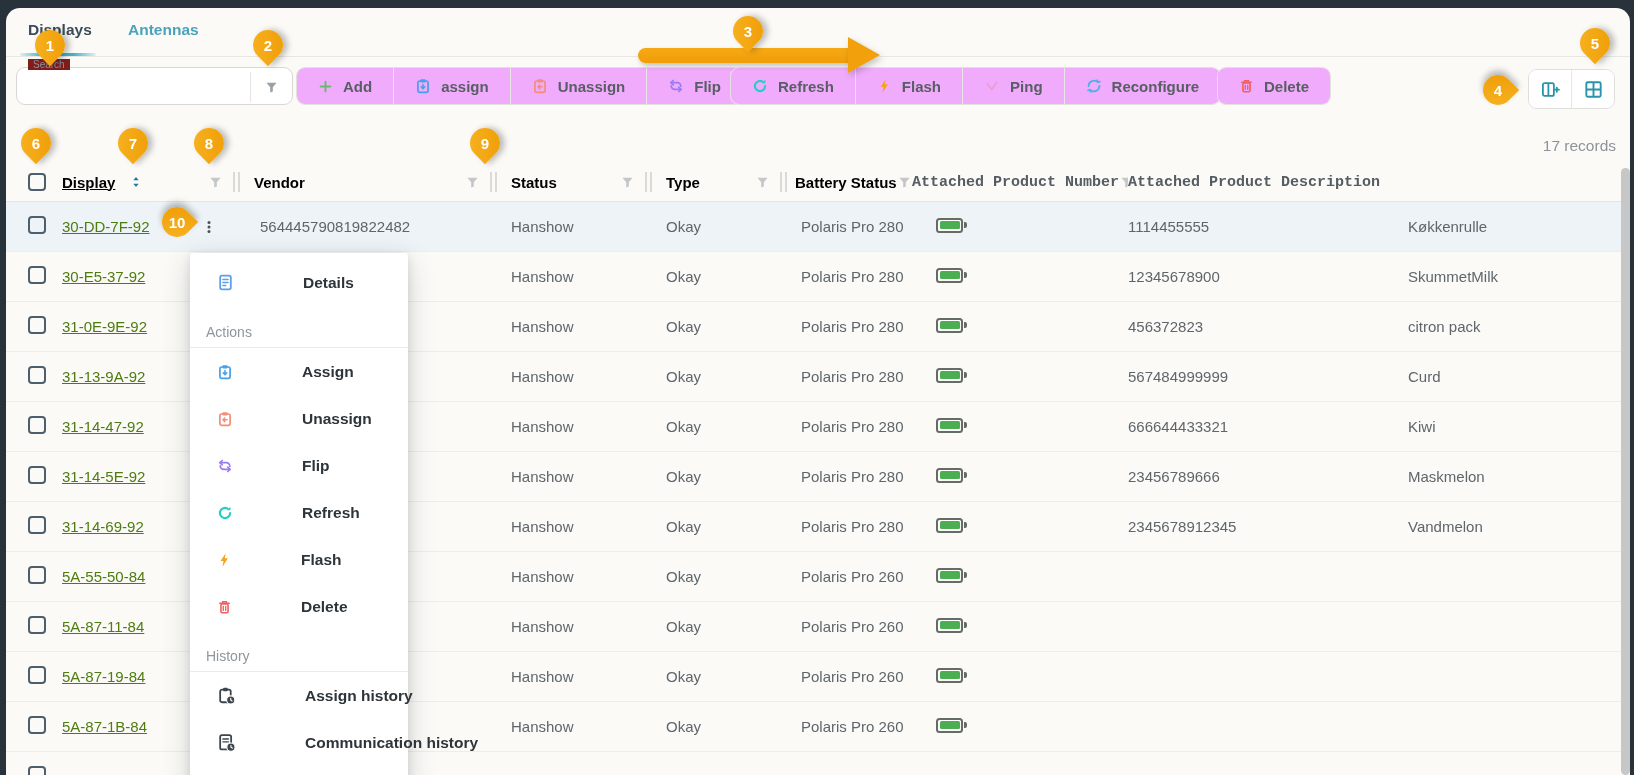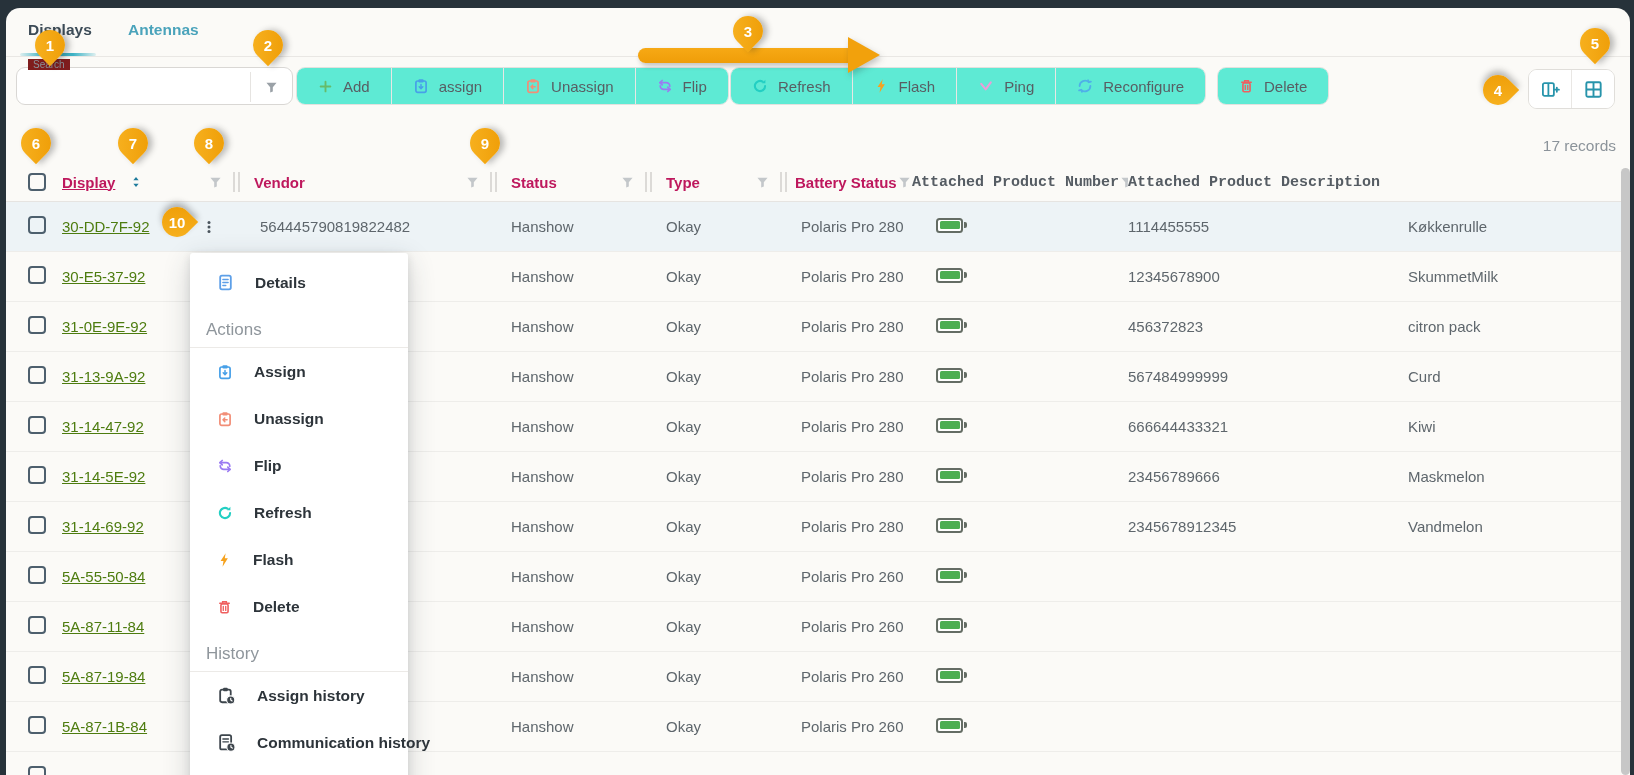--- a/index.html
+++ b/index.html
@@ -21,39 +21,39 @@
   .searchbox { position:absolute; left:10px; top:59px; width:277px; height:38px; background:#fff;
                border:1px solid #d9d7d4; border-radius:9px; }
   .search-label { position:absolute; top:-9px; left:11px; font-size:10px; color:#8c939a; background:#7f1d1d; padding:0 5px; }
   .search-input { position:absolute; left:8px; top:1px; width:215px; height:34px; border:none; outline:none;
                   background:transparent; font-size:15px; color:#4a5258; font-family:inherit; }
   .search-funnel { position:absolute; right:0; top:4px; width:42px; height:30px; display:flex; align-items:center;
                    justify-content:center; border-left:1px solid #e6e4e1; cursor:pointer; }
 
   .btn-group { position:absolute; top:59px; display:inline-flex; background:#fff; border:1px solid #e3e1de;
                border-radius:9px; height:38px; overflow:hidden; }
-  .tb-btn { display:flex; align-items:center; gap:10px; padding:0 21px; height:100%; background:#5eead4; border:none;
-            border-left:1px solid #e9e7e4; font-size:15px; font-weight:400; color:#585e63; font-family:inherit; cursor:pointer; white-space:nowrap; }
+  .tb-btn { display:flex; align-items:center; gap:10px; padding:0 21px; height:100%; background:#f0abfc; border:none;
+            border-left:1px solid #e9e7e4; font-size:15px; font-weight:700; color:#585e63; font-family:inherit; cursor:pointer; white-space:nowrap; }
   .tb-btn:first-child { border-left:none; }
 
   .view-group { position:absolute; left:1522px; top:61px; width:87px; height:40px; background:#fff;
                 border:1px solid #e0deda; border-radius:9px; display:flex; overflow:hidden; }
   .view-btn { flex:1; display:flex; align-items:center; justify-content:center; background:#fff; border:none;
               border-left:1px solid #e9e7e4; cursor:pointer; }
   .view-btn:first-child { border-left:none; }
 
   .records { position:absolute; right:14px; top:129px; font-size:15.5px; color:#8b939a; }
 
   
   .grid-cols { display:grid; grid-template-columns:34px 186px 257px 155px 135px 117px 216px 280px minmax(0,1fr);
                padding-left:22px; align-items:center; }
   .thead { position:absolute; left:0; top:155px; width:100%; height:39px; border-bottom:1px solid #e6e4e1; }
   .hcell { display:flex; align-items:center; overflow:hidden; white-space:nowrap; height:100%; }
   .hlabel { font-size:15px; font-weight:700; }
-  .hlabel.teal { color:#be185d; }
+  .hlabel.teal { color:#000000; }
   .hlabel.gray { color:#555c63;font-family:Liberation Mono, monospace; }
   .hlabel.u { text-decoration:underline; }
   .hfill { flex:1; }
   .sorticon { margin-left:14px; display:flex; }
   .funnel { margin-right:10px; display:flex; cursor:pointer; }
   .resize { width:7px; height:20px; border-left:2px solid #dcdad7; border-right:2px solid #dcdad7; margin-right:8px; cursor:col-resize; }
   .pad6 { padding-left:6px; } .pad12 { padding-left:12px; }
 
   .rows { position:absolute; left:0; top:194px; width:100%; }
   .trow { height:50px; border-bottom:1px solid #eeedea; position:relative; }
@@ -64,23 +64,23 @@
   .kebab { position:absolute; left:195px; top:50%; transform:translateY(-50%); cursor:pointer; display:flex; }
   .battery { position:relative; display:inline-block; width:27px; height:15px; border:2px solid #646c64;
              border-radius:3.5px; padding:1.5px; margin-left:24px; background:#fff; }
   .battery i { display:block; width:100%; height:100%; background:#4cae52; border-radius:1.5px; }
   .battery:after { content:''; position:absolute; right:-6px; top:2.5px; width:3.5px; height:6px; background:#646c64; border-radius:0 2px 2px 0; }
 
   
   .menu { position:absolute; left:184px; top:245px; width:218px; height:545px; background:#fff;
           box-shadow:0 8px 28px rgba(40,50,60,.20), 0 2px 8px rgba(40,50,60,.12); z-index:20; border-radius:3px; }
   .menu-item { height:47px; display:flex; align-items:center; gap:21px; padding-left:27px; cursor:pointer; }
-  .menu-item span.mi-label { font-size:15.5px; font-weight:600; color:#2d343a; white-space:nowrap; }
+  .menu-item span.mi-label { font-size:15.5px; font-weight:600; color:#2d343a; white-space:nowrap;margin-left:48px; }
   .menu-section { height:42px; display:flex; align-items:flex-end; padding:0 0 7px 16px;
-                  border-bottom:1px solid #eceae7; font-size:17px; color:#8f969c; }
+                  border-bottom:1px solid #eceae7; font-size:14px; color:#8f969c; }
   .menu { padding-top:6px; }
 
   
   .vscroll { position:absolute; left:1621px; top:168px; width:9px; height:607px; background:#c7c7c7; border-radius:5px; z-index:30; }
 
   
   .pin { position:absolute; width:30px; height:30px; border-radius:50% 50% 50% 0;
          background:linear-gradient(135deg,#f8b322,#ee9c05); box-shadow:3px 3px 6px rgba(30,30,30,.3); z-index:60; }
   .pin.down { transform:rotate(-45deg); }
   .pin.right { transform:rotate(-135deg); }

